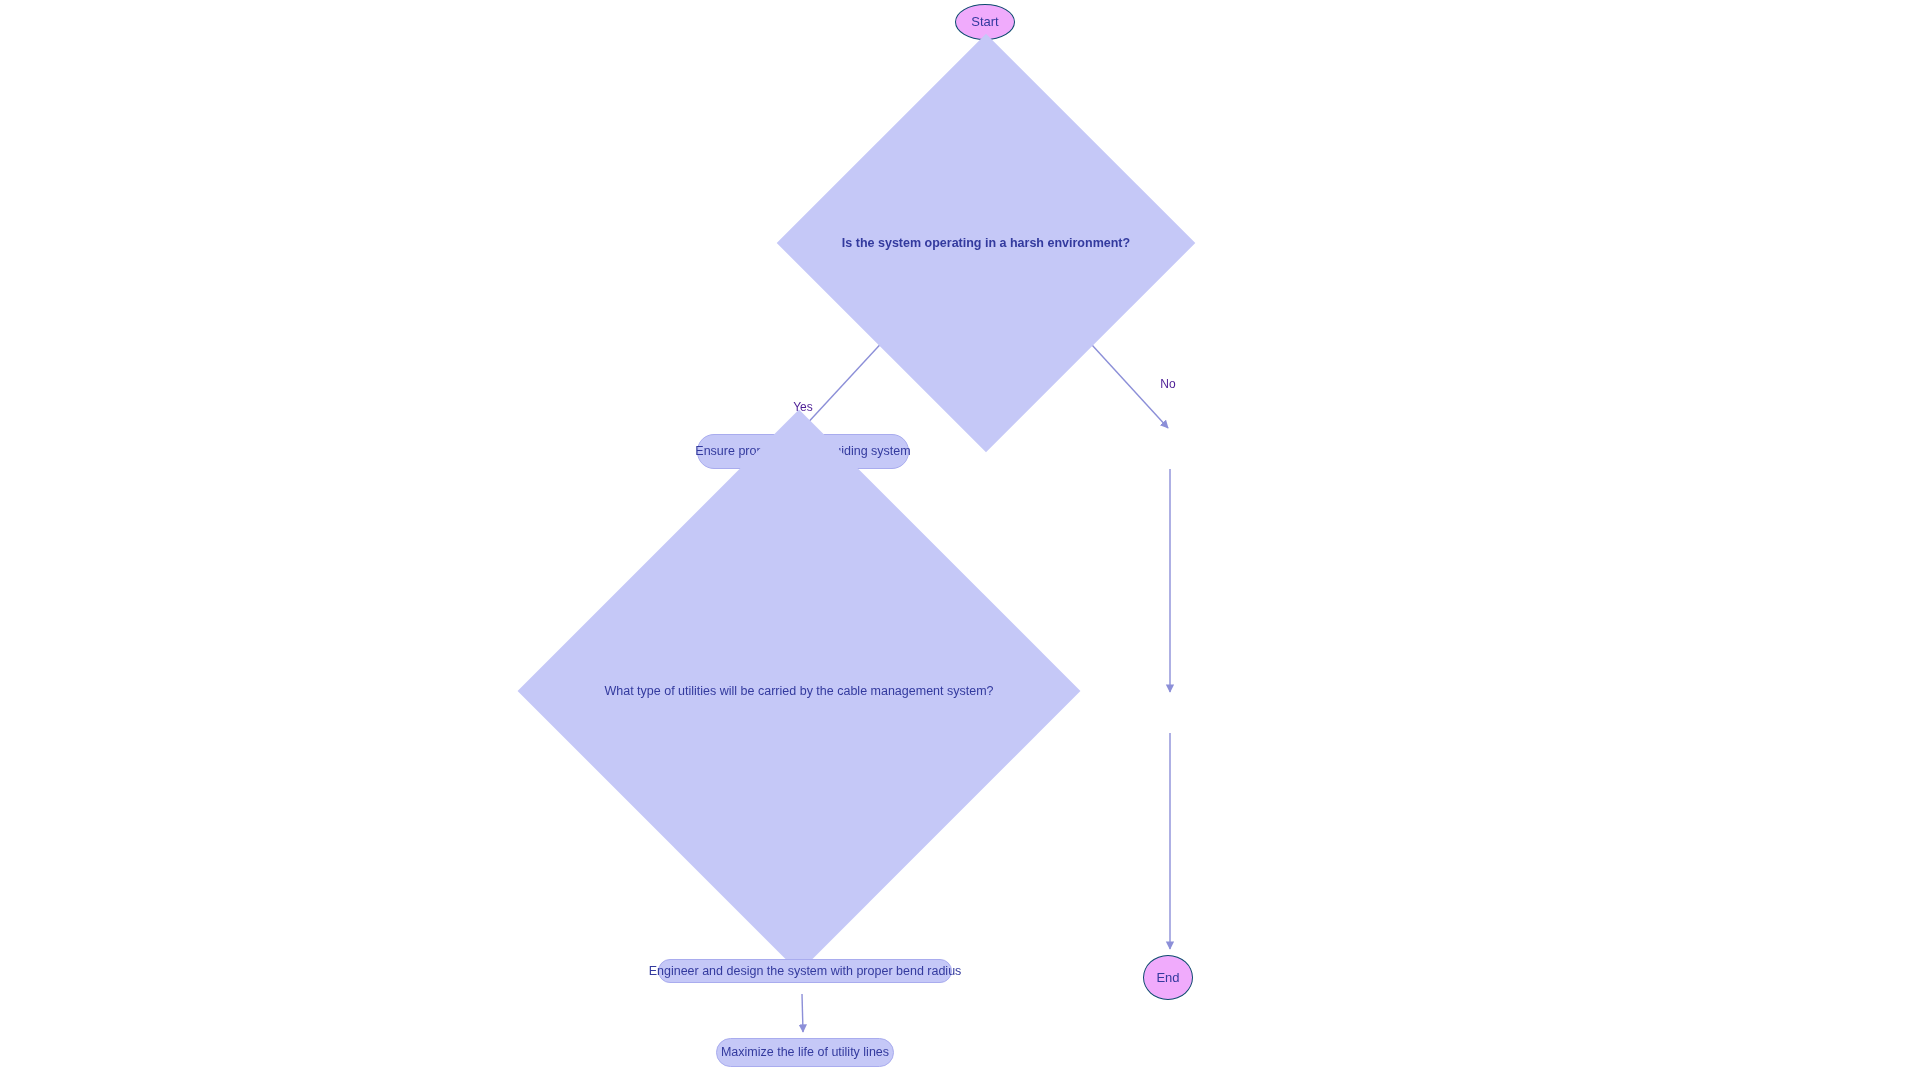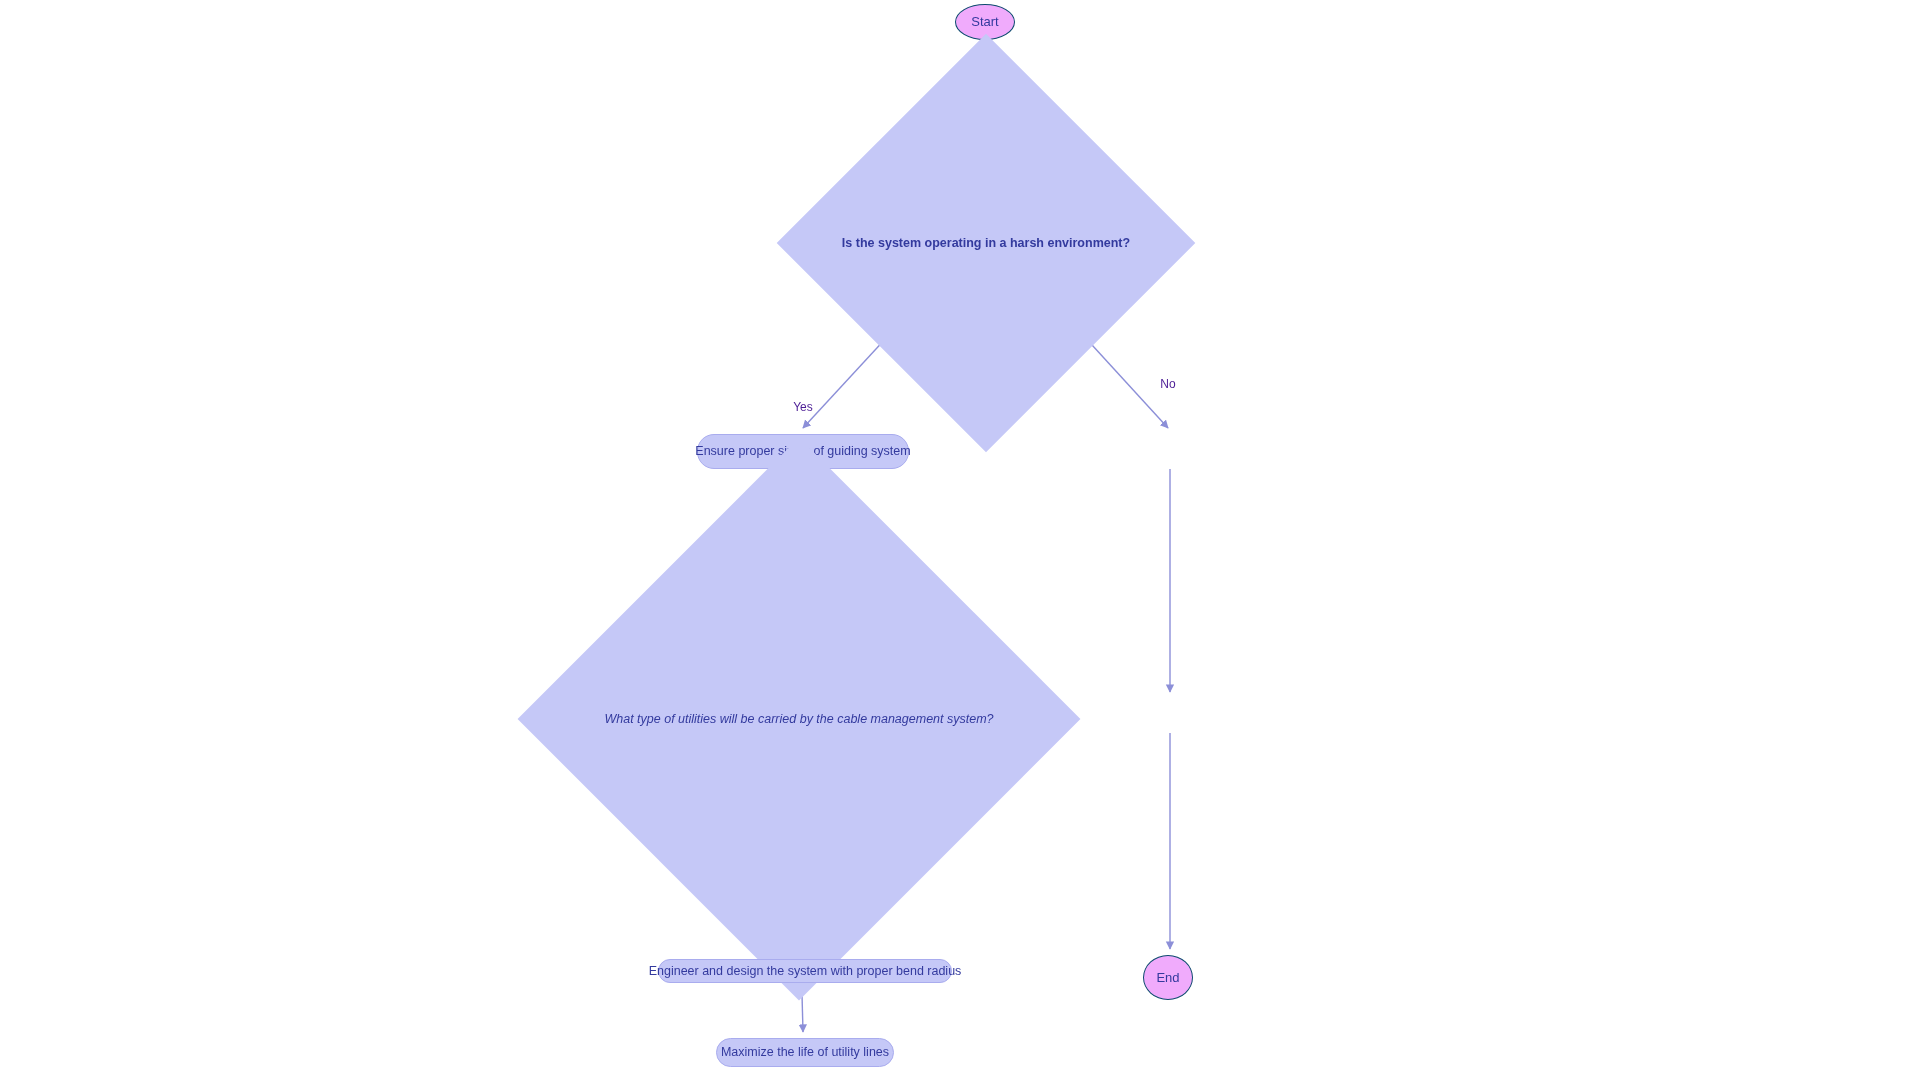--- a/index.html
+++ b/index.html
@@ -124,21 +124,21 @@
       <div class="node node-terminator" style="left: 955px; top: 4px; width: 60px; height: 36px;">
         <span>Start</span>
       </div>
       <div class="node node-decision" style="left: 838px; top: 95px; width: 296px; height: 296px; font-weight: bold;">
         <div class="diamond-shape"></div>
         <span class="decision-label">Is the system operating in a harsh environment?</span>
       </div>
       <div class="node node-process" style="left: 697px; top: 434px; width: 212px; height: 35px;">
         <span>Ensure proper sizing of guiding system</span>
       </div>
-      <div class="node node-decision" style="left: 600px; top: 520px; width: 398px; height: 398px; font-style: italic;">
+      <div class="node node-decision" style="left: 600px; top: 492px; width: 398px; height: 398px;">
         <div class="diamond-shape"></div>
         <span class="decision-label">What type of utilities will be carried by the cable management system?</span>
       </div>
       <div class="node node-process" style="left: 658px; top: 959px; width: 294px; height: 24px;">
         <span>Engineer and design the system with proper bend radius</span>
       </div>
       <div class="node node-terminator" style="left: 1143px; top: 955px; width: 50px; height: 45px;">
         <span>End</span>
       </div>
       <div class="node node-process" style="left: 716px; top: 1038px; width: 178px; height: 29px;">

